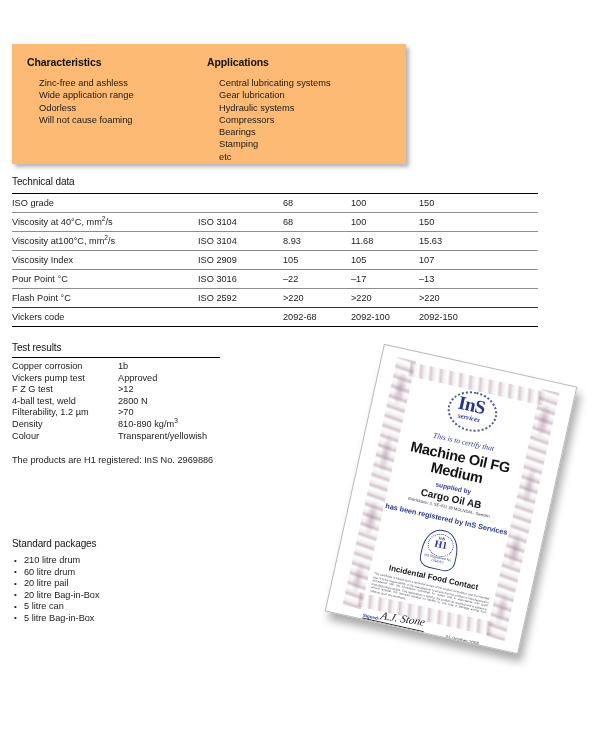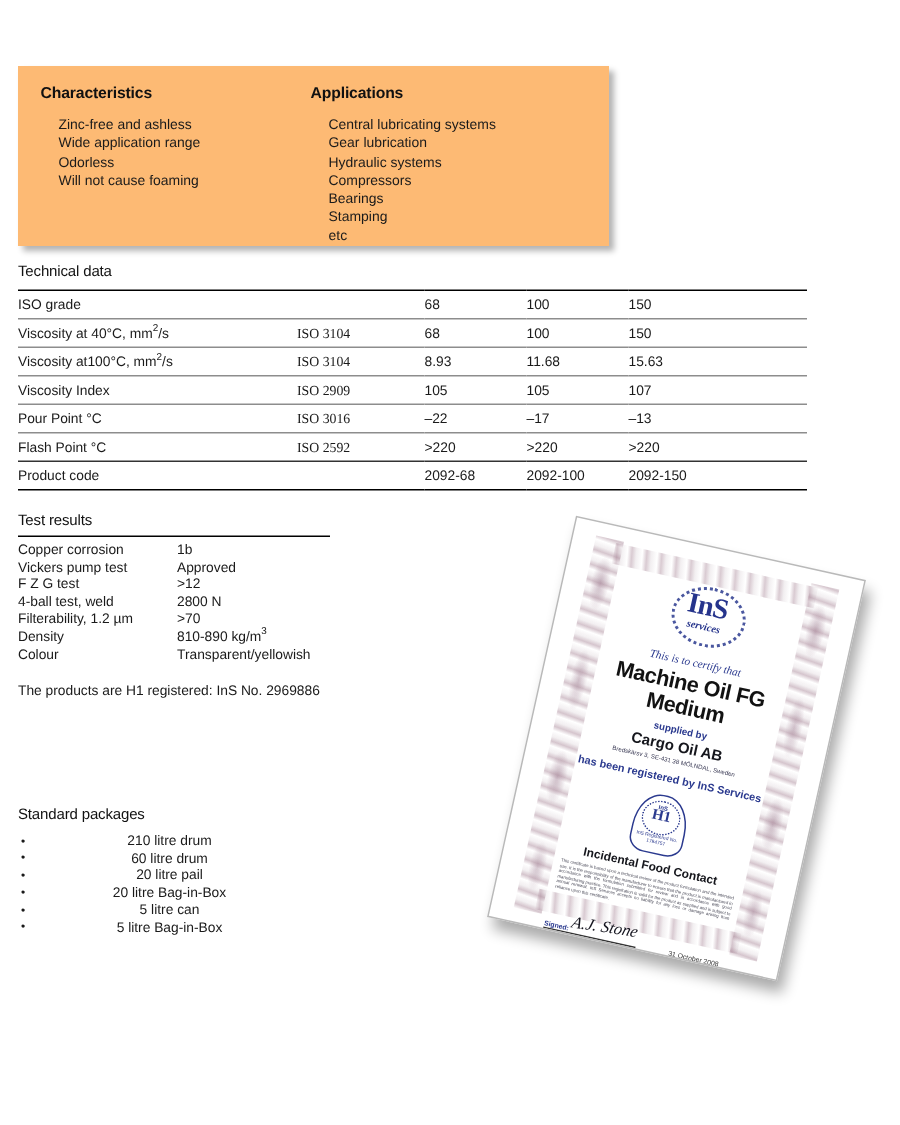--- a/index.html
+++ b/index.html
@@ -69,21 +69,21 @@
     padding: 4.4px 0 3.6px 0;
     vertical-align: bottom;
     border-bottom: 1px solid #8d8d8d;
     white-space: nowrap;
     margin-left: 40px;
   }
   .tech-table tr:first-child td { border-top: 1.4px solid #000; }
   .tech-table tr.strong-rule td { border-bottom-color: #333; }
   .tech-table tr:last-child td { border-bottom: 1.4px solid #000; }
   .c-param  { width: 186px; padding-left: 1px; }
-  .c-method { width: 85px; font-family: Liberation Serif, serif; }
+  .c-method { width: 85px; }
   .c-val    { width: 68px; }
   .c-val-last { width: auto; }
   .sup { font-size: 6.6px; vertical-align: super; line-height: 0; }
 
   
   .test-wrap {
     position: absolute;
     left: 12px;
     top: 357px;
     width: 208px;
@@ -111,21 +111,20 @@
   .pkg-wrap {
     position: absolute;
     left: 12px;
     top: 538px;
     width: 190px;
   }
   .pkg-list {
     margin: 6px 0 0 0;
     padding: 0;
     list-style: none;
-    text-align: center;
   }
   .pkg-list li {
     font-size: 9.2px;
     line-height: 11.6px;
     padding-left: 12px;
     position: relative;
   }
   .pkg-list li::before {
     content: "\2022";
     position: absolute;
@@ -449,21 +448,21 @@
       <td class="c-val-last">–13</td>
     </tr>
     <tr class="strong-rule">
       <td class="c-param">Flash Point °C</td>
       <td class="c-method">ISO 2592</td>
       <td class="c-val">&gt;220</td>
       <td class="c-val">&gt;220</td>
       <td class="c-val-last">&gt;220</td>
     </tr>
     <tr>
-      <td class="c-param">Product code</td>
+      <td class="c-param">Vickers code</td>
       <td class="c-method"></td>
       <td class="c-val">2092-68</td>
       <td class="c-val">2092-100</td>
       <td class="c-val-last">2092-150</td>
     </tr>
   </tbody>
 </table>
 
 <div class="sec-heading" style="left:12px; top:342px;">Test results</div>
 

